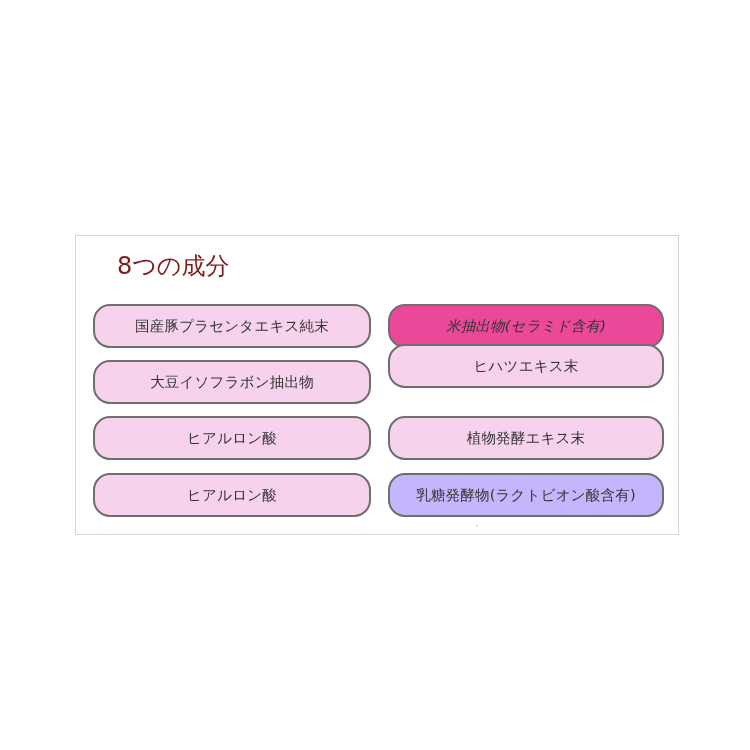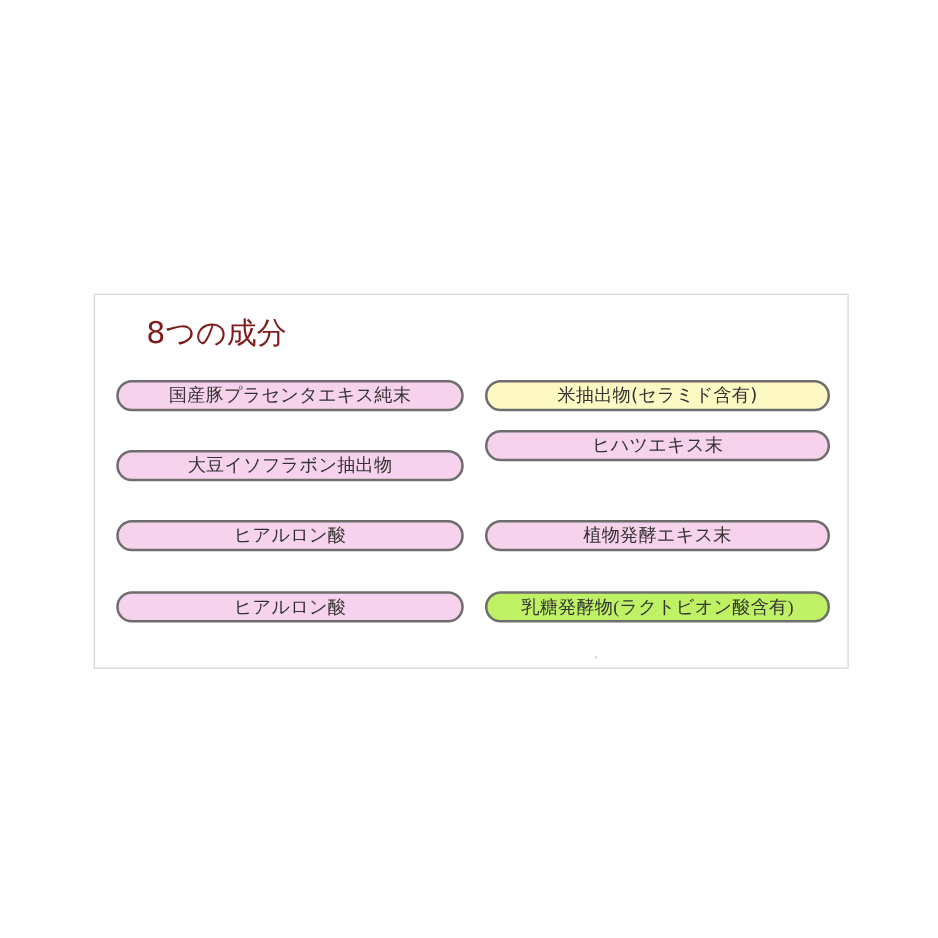--- a/index.html
+++ b/index.html
@@ -29,21 +29,21 @@
       left: 41px;
       top: 14px;
       font-size: 24px;
       line-height: 32px;
       color: #7f1d1d;
       letter-spacing: 0px;
       white-space: nowrap;
     }
     .pill {
       position: absolute;
-      height: 25px;
+      height: 44px;
       border: 2px solid #6e6e6e;
       border-radius: 17px;
       box-sizing: border-box;
       display: flex;
       align-items: center;
       justify-content: center;
       font-size: 14.5px;
       color: #333333;
       white-space: nowrap;
       letter-spacing: 0.2px;
@@ -61,39 +61,39 @@
   </style>
 </head>
 <body>
 
 <div class="panel">
   <div class="title">8つの成分</div>
 
   <div class="pill left" style="top: 68px; background: rgb(247, 210, 236); border-color: rgb(110, 110, 110);">
     <span>国産豚プラセンタエキス純末</span>
   </div>
-  <div class="pill right" style="top: 68px; background: #fef9c3; border-color: rgb(110, 110, 110);">
+  <div class="pill right" style="top: 68px; background: #ec4899; border-color: rgb(110, 110, 110); font-style: italic;">
     <span>米抽出物(セラミド含有)</span>
   </div>
 
   <div class="pill left" style="top: 124px; background: rgb(247, 210, 236); border-color: rgb(110, 110, 110); justify-content: center;">
     <span>大豆イソフラボン抽出物</span>
   </div>
   <div class="pill right" style="top: 108px; background: rgb(247, 210, 236); border-color: rgb(110, 110, 110);">
     <span>ヒハツエキス末</span>
   </div>
 
   <div class="pill right" style="top: 180px; background: rgb(247, 210, 236); border-color: rgb(110, 110, 110);">
     <span>植物発酵エキス末</span>
   </div>
   <div class="pill left" style="top: 180px; background: rgb(247, 210, 236); border-color: rgb(110, 110, 110);">
     <span>ヒアルロン酸</span>
   </div>
 
   <div class="pill left" style="top: 237px; background: rgb(247, 210, 236); border-color: rgb(110, 110, 110);">
     <span>ヒアルロン酸</span>
   </div>
-  <div class="pill right" style="top: 237px; background: #bef264; border-color: rgb(110, 110, 110); font-family: Liberation Serif, serif;">
+  <div class="pill right" style="top: 237px; background: #c4b5fd; border-color: rgb(110, 110, 110);">
     <span>乳糖発酵物(ラクトビオン酸含有)</span>
   </div>
 
   <div class="dot"></div>
 </div>
 
 </body></html>

